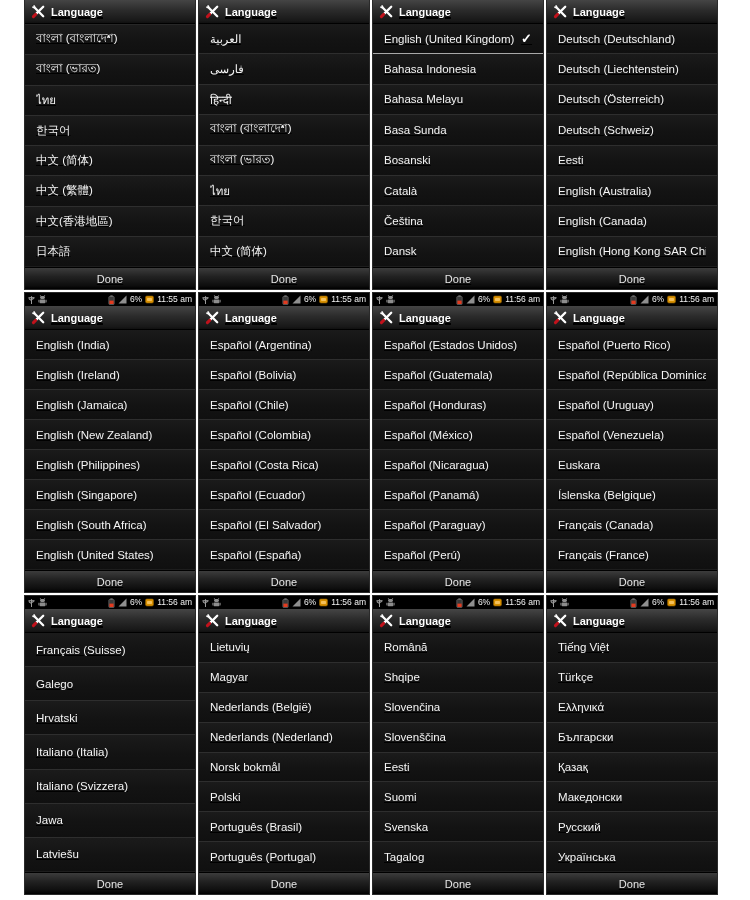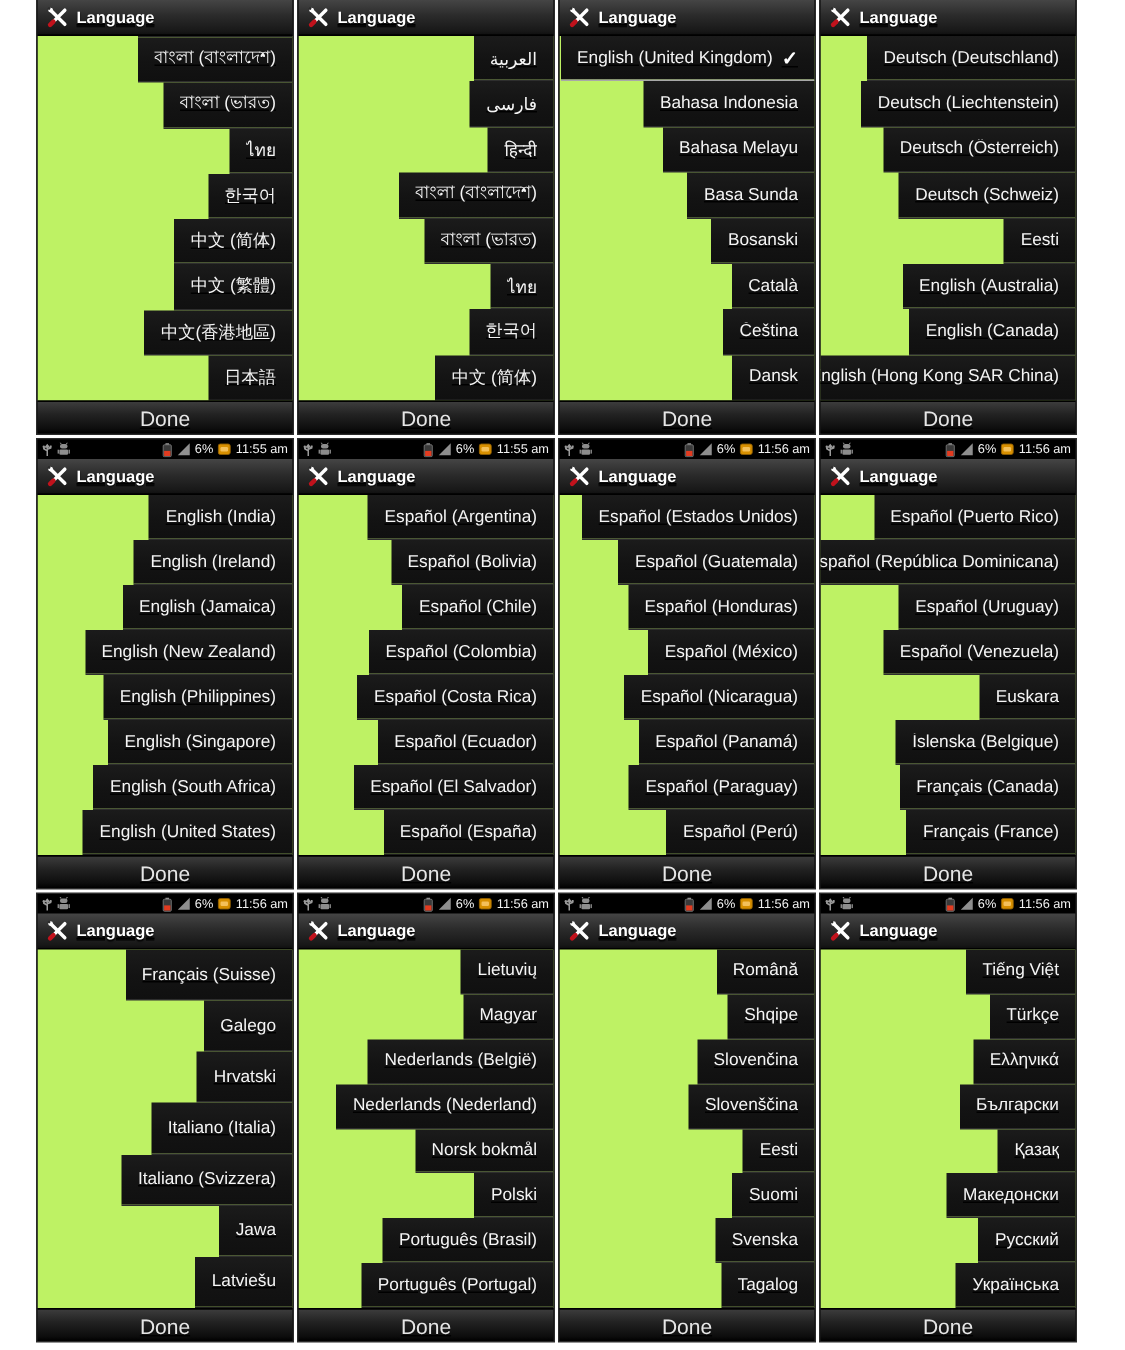--- a/index.html
+++ b/index.html
@@ -15,33 +15,33 @@
   .statusbar{flex:0 0 13px;height:13px;background:#000;display:flex;align-items:center;
              padding:0 3px;color:#f2f2f2;font-size:8.5px;line-height:13px;}
   .sb-left{display:flex;align-items:center;gap:3px;}
   .sb-right{display:flex;align-items:center;gap:3px;margin-left:auto;}
   .sb-pct,.sb-time{white-space:nowrap;letter-spacing:0;}
   
   .titlebar{flex:0 0 23px;height:23px;background:linear-gradient(#454545,#2b2b2b 45%,#181818 90%,#101010);
             border-bottom:1px solid #000;display:flex;align-items:center;gap:5px;padding:0 6px;}
   .title-text{color:#fff;font-size:11px;font-weight:bold;text-shadow:0 1px 1px #000;}
   
-  .list{flex:1 1 auto;display:flex;flex-direction:column;background:#bef264;min-height:0;align-items:flex-end;}
+  .list{flex:1 1 auto;display:flex;flex-direction:column;background:#e5e5e5;min-height:0;}
   .list.scrolled .item:first-child{border-top:1px solid #272727;}
   .item{flex:1 1 0;display:flex;align-items:center;padding:0 11px;min-height:0;overflow:hidden;
         color:#f5f5f5;font-size:11.5px;border-bottom:1px solid #2e2e2e;
         background:linear-gradient(#1b1b1b,#131313 55%,#101010);}
   .item:last-child{border-bottom:1px solid #1d1d1d;}
   .item .label{white-space:nowrap;overflow:hidden;}
   .item.checked{border-bottom-color:#a8a8a8;}
   .item .check{margin-left:auto;color:#fff;font-size:13px;font-weight:bold;padding-left:6px;}
   
   .done{flex:0 0 21px;height:21px;background:linear-gradient(#3c3c3c,#222 40%,#0d0d0d 85%,#000);
         border-top:1px solid #000;display:flex;align-items:center;justify-content:center;}
-  .done-label{color:#e6e6e6;font-size:14px;}
+  .done-label{color:#e6e6e6;font-size:11px;}
   svg{display:block;}
 </style>
 </head>
 <body>
 
 <div class="canvas">
   <div id="grid">
   <div class="phone no-status">
 
     <div class="titlebar">

